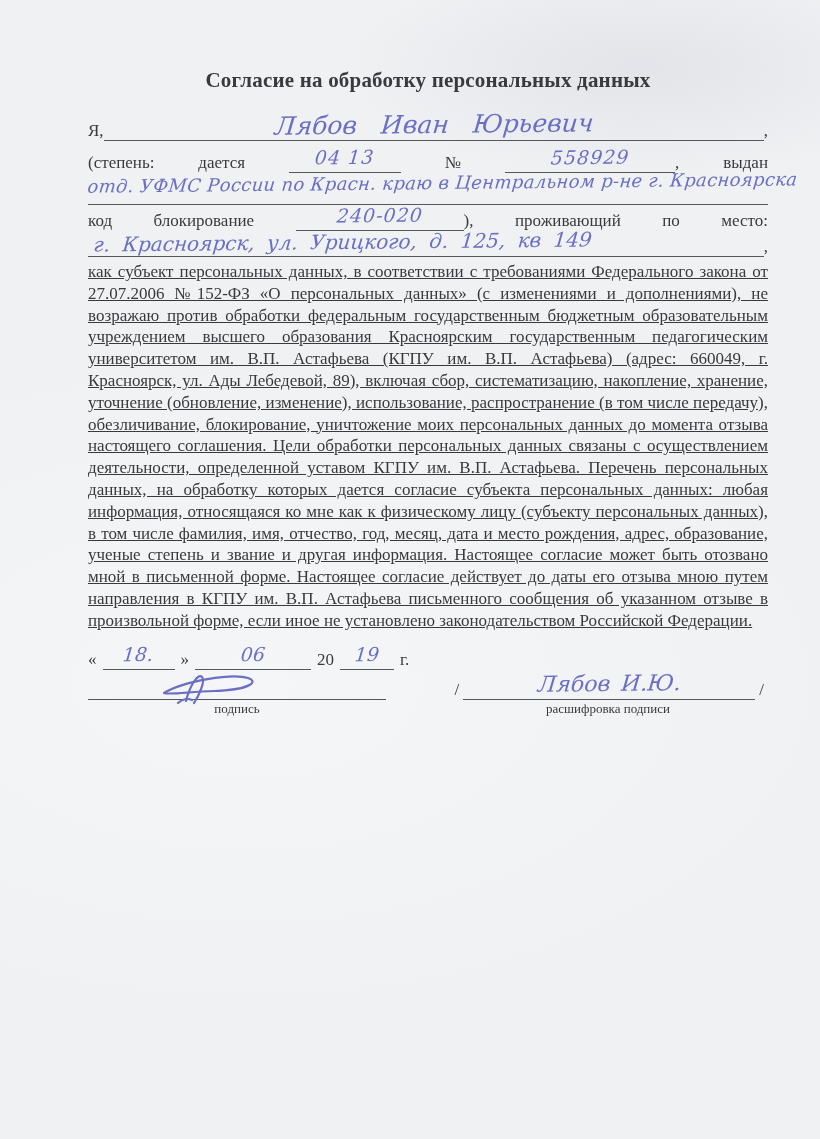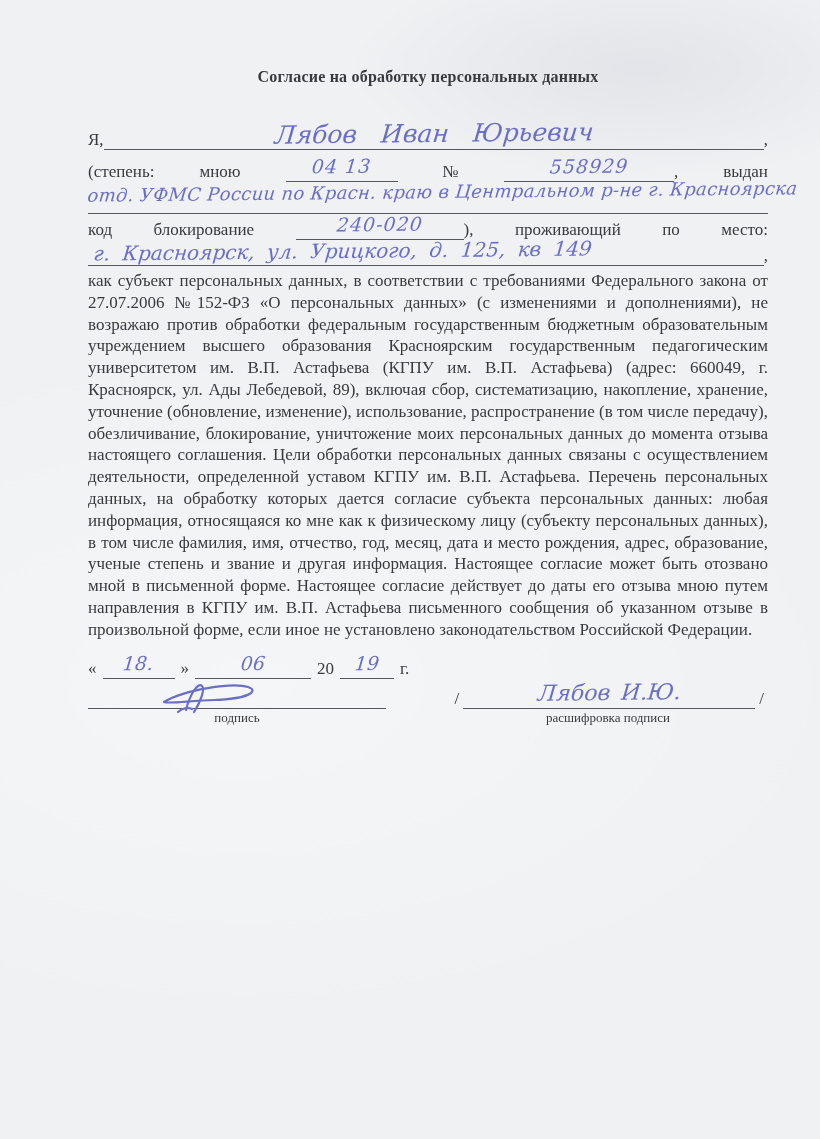--- a/index.html
+++ b/index.html
@@ -8,21 +8,21 @@
     width:820px; height:1139px;
     background:
       radial-gradient(ellipse 420px 160px at 78% 6%, rgba(210,213,220,0.45), rgba(210,213,220,0) 70%),
       radial-gradient(ellipse 900px 500px at 30% 60%, rgba(255,255,255,0.35), rgba(255,255,255,0) 70%),
       #eff1f3;
     overflow:hidden;
     font-family:"Liberation Serif", serif;
     color:#3a3a3e;
   }
   .doc { position:absolute; left:88px; top:68px; width:680px; }
-  .title { text-align:center; font-weight:700; font-size:16px; letter-spacing:0.2px; margin-bottom:36px; }
+  .title { text-align:center; font-weight:700; font-size:21px; letter-spacing:0.2px; margin-bottom:20px; }
 
   .fline { display:flex; align-items:flex-end; font-size:17px; }
   .jline { justify-content:space-between; }
   .blank { border-bottom:1.4px solid #56565c; text-align:center; }
   .fill { flex:1 1 auto; }
 
   .hw {
     font-family:"DejaVu Serif", serif;
     font-style:italic;
     color:#6b6fc4;
@@ -42,21 +42,21 @@
   .name-line { height:28px; margin-top:0; }
   .name-line .blank { height:28px; }
   .pass-line { height:28px; margin-top:4px; }
   .issued-line { height:30px; margin-top:2px; }
   .issued-line .blank { width:100%; height:30px; text-align:left; }
   .code-line { height:24px; margin-top:2px; }
   .addr-line { height:24px; margin-top:2px; }
   .addr-line .blank { height:24px; text-align:left; padding-left:6px; }
 
   .para { font-size:17px; line-height:21.8px; text-align:justify; margin:0; }
-  .para.first { margin-top:4px; }
+  .para.first { margin-top:4px;text-decoration:underline; }
 
   .date-line { margin-top:8px; height:30px; }
   .date-line > * { margin-right:6px; }
   .d-day   { width:72px;  height:24px; }
   .d-month { width:116px; height:24px; }
   .d-year  { width:54px;  height:24px; }
 
   .sig-line { margin-top:2px; height:28px; }
   .sig-blank-left  { width:298px; height:26px; position:relative; }
   .sig-blank-right { width:292px; height:26px; }
@@ -83,21 +83,21 @@
     <div class="fline name-line">
       <span>Я,</span>
       <span class="blank fill">
         <span class="hw hw-name">Лябов Иван Юрьевич</span>
       </span>
       <span>,</span>
     </div>
 
     <div class="fline jline pass-line">
       <span>(степень:</span>
-      <span>мною</span>
+      <span>дается</span>
       <span class="blank u-series">
         <span class="hw hw-num">04 13</span>
       </span>
       <span>№</span>
       <span style="display:flex;align-items:flex-end">
         <span class="blank u-number">
           <span class="hw hw-num">558929</span>
         </span>
         <span>,</span>
       </span>

